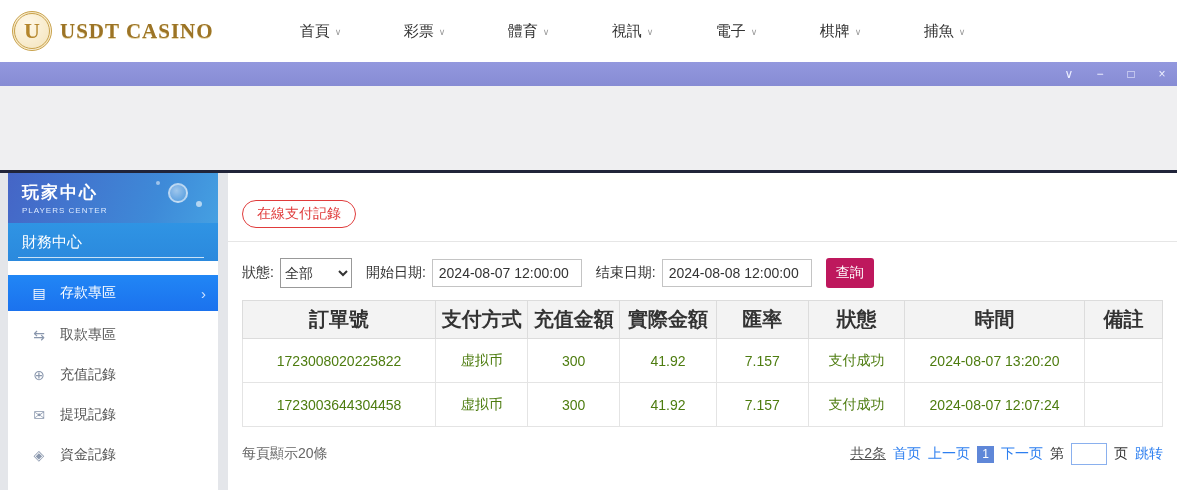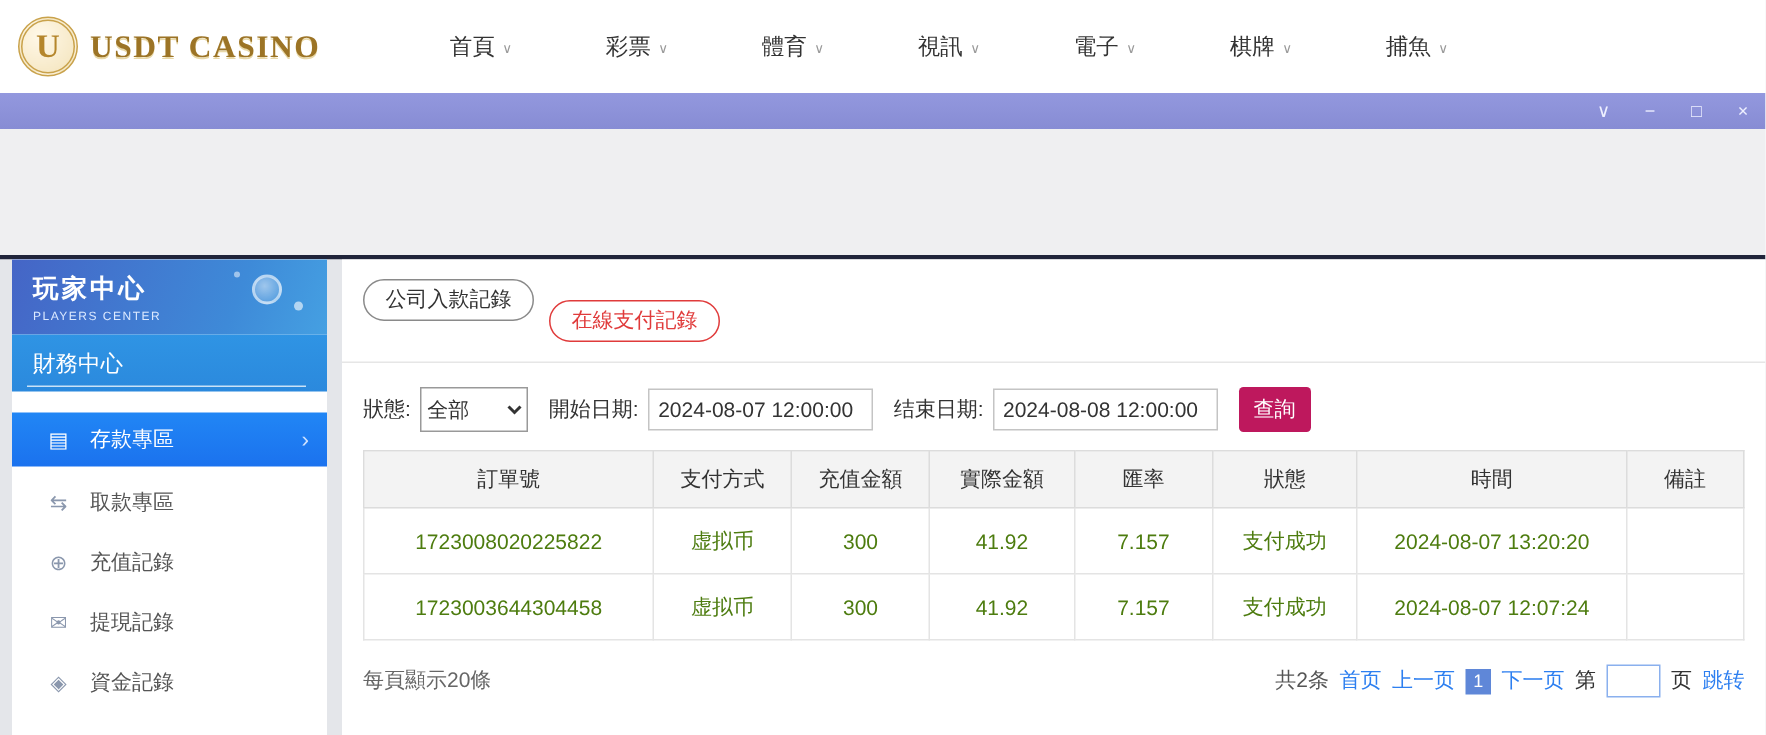--- a/index.html
+++ b/index.html
@@ -51,27 +51,27 @@
   .tab-pill.t2 { border:1px solid #e03b3b; color:#e03b3b;margin-top:14px; }
   .tabs-divider { margin:13px -14px 0 -14px; border-bottom:1px solid #e6e6e6; }
 
   .filter-row { display:flex; align-items:center; margin-top:16px; font-size:14px; color:#333; }
   .filter-row label { margin-right:6px; }
   .status-select { width:72px; height:30px; border:1px solid #999; font-size:14px; color:#333; margin-right:14px; background:#fff; }
   .date-input { width:150px; height:28px; border:1px solid #c4c4c4; font-size:14px; color:#333; padding:0 6px; margin-right:14px; }
   .search-btn { width:48px; height:30px; background:#be185d; color:#fff; border:none; border-radius:3px; font-size:14px; cursor:pointer; }
 
   table.records { width:100%; margin-top:12px; border-collapse:collapse; border:1px solid #d8d8d8; table-layout:fixed; }
-  table.records th { background:#f3f3f3; height:38px; font-size:14px; color:#333; font-weight:normal; border:1px solid #dcdcdc; }
+  table.records th { background:#f3f3f3; height:38px; font-size:20px; color:#333; font-weight:bold; border:1px solid #dcdcdc; }
   table.records td { height:44px; font-size:14px; color:#4d7c0f; text-align:center; border:1px solid #e4e4e4; background:#fff; }
 
   .footer-row { display:flex; align-items:center; justify-content:space-between; margin-top:16px; font-size:14px; }
   .page-size { color:#666; }
   .pager { display:flex; align-items:center; gap:7px; }
-  .pg-total { color:#555; }
+  .pg-total { color:#555;text-decoration:underline; }
   .pg-link { color:#2d7ff0; cursor:pointer; }
   .pg-current { min-width:17px; height:17px; background:#5f87d8; color:#fff; font-size:12px; display:flex; align-items:center; justify-content:center; cursor:default; }
   .pg-label { color:#333; }
   .pg-input { width:36px; height:22px; border:1px solid #8ab0ee; }
 </style>
 </head>
 <body>
 
 <div class="top-header">
   <div class="logo-wrap">
@@ -154,21 +154,20 @@
       <div class="sb-item">
         <span class="sb-icon">◈</span>
         <span>資金記錄</span>
       </div>
     </div>
   </div>
 
   <div class="main-panel">
 
     <div class="tabs-row">
-      <div class="tab-pill t1">公司入款記錄</div>
       <div class="tab-pill t2">在線支付記錄</div>
     </div>
     <div class="tabs-divider"></div>
 
     <div class="filter-row">
       <label>狀態:</label>
       <select class="status-select">
         <option>全部</option>
       </select>
       <label>開始日期:</label>

